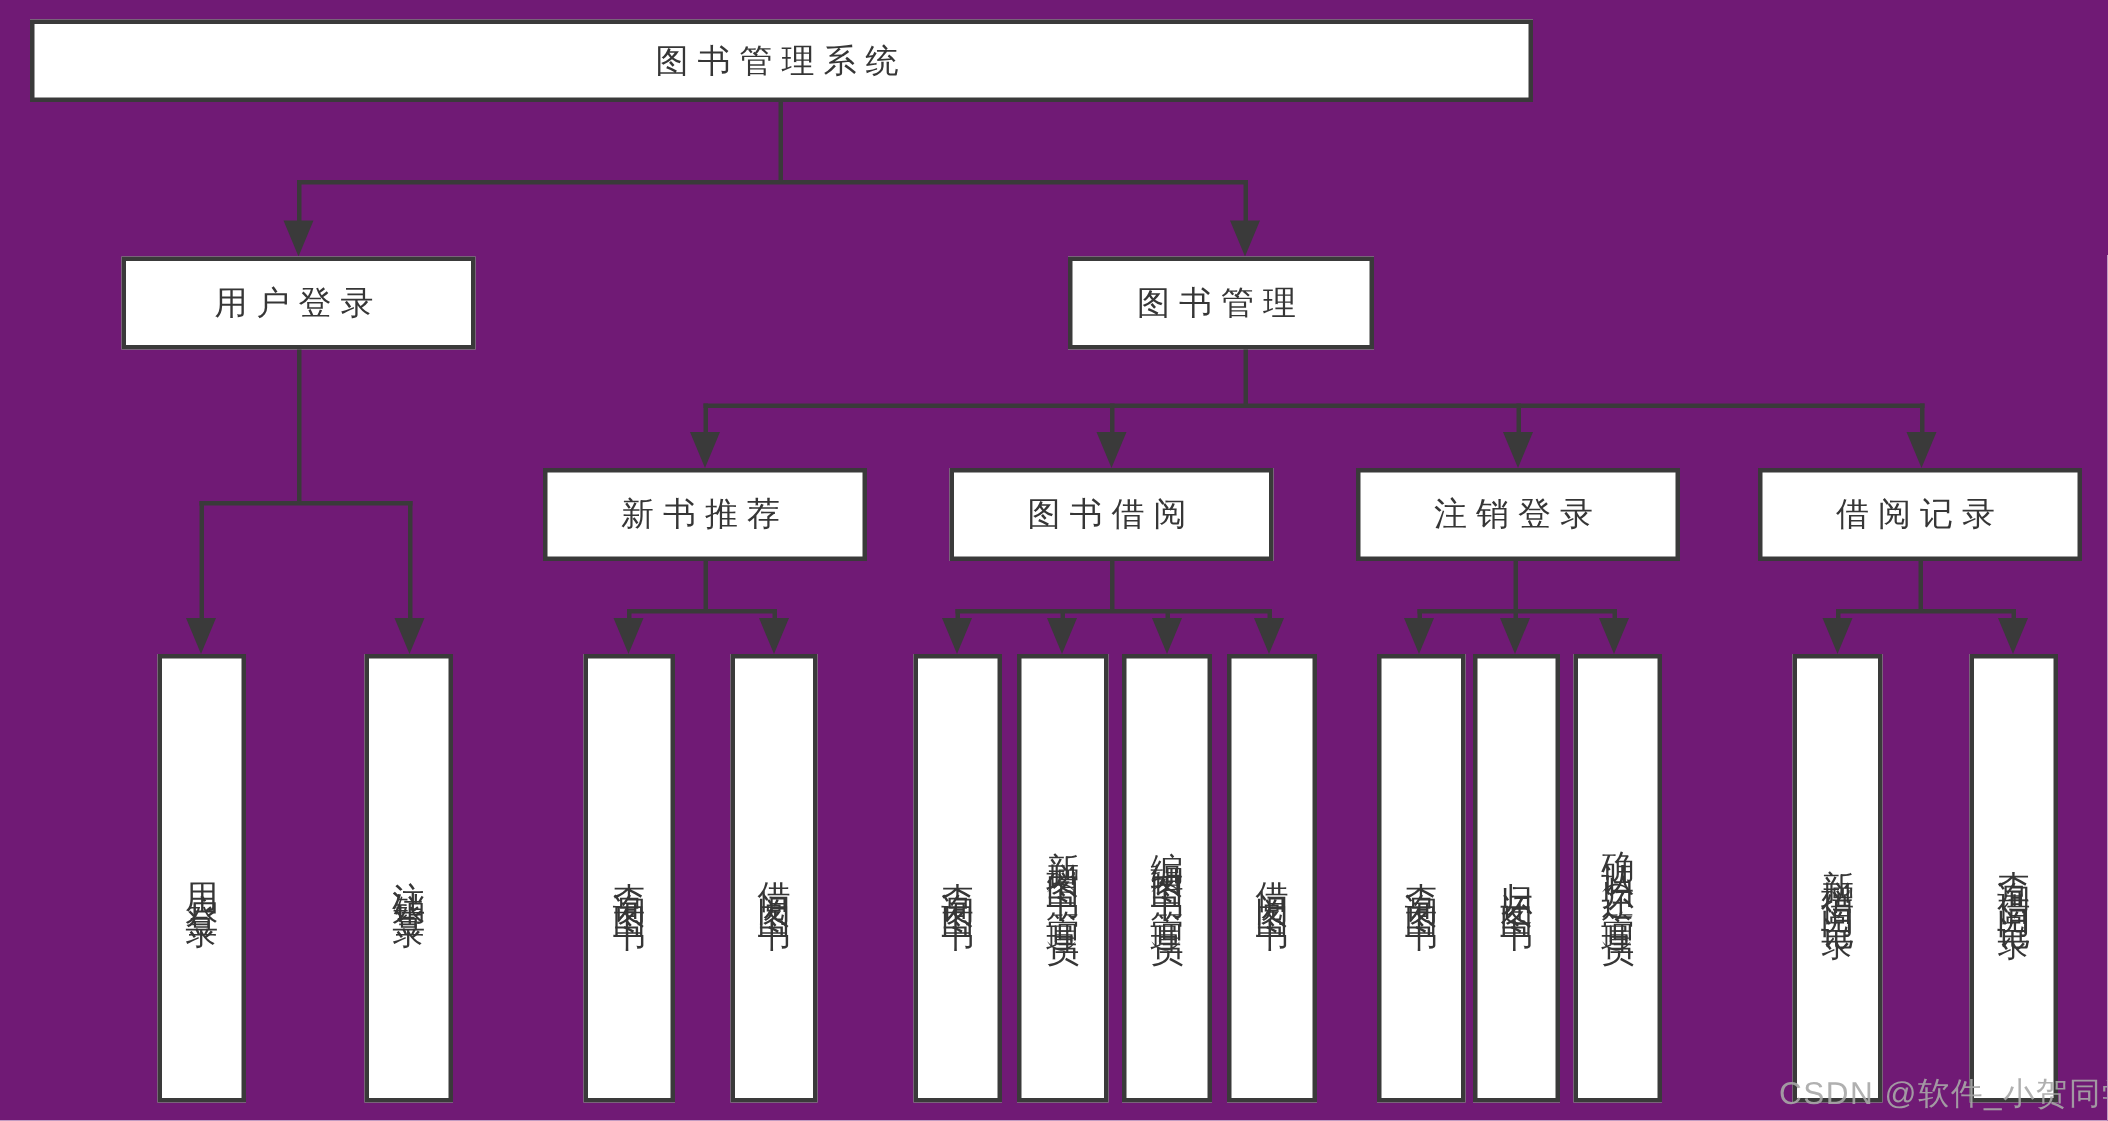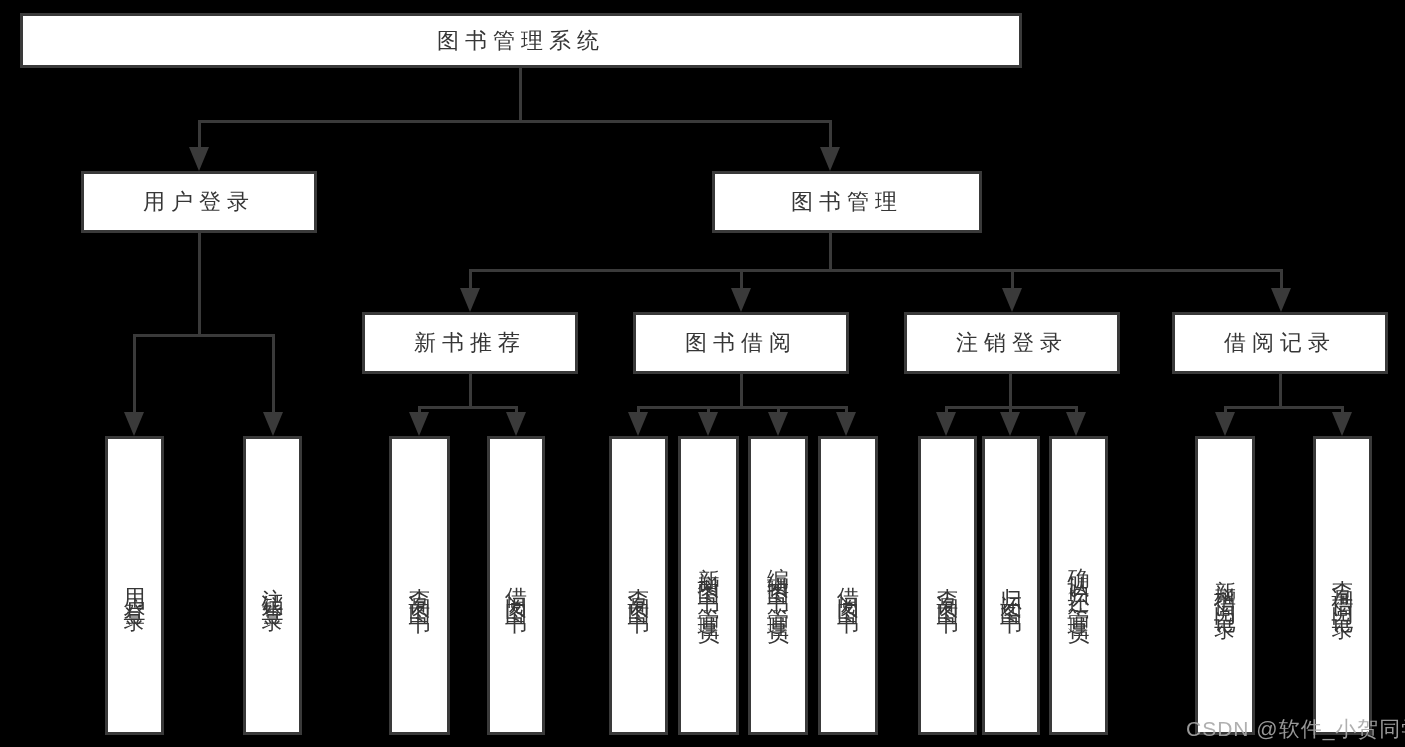--- a/index.html
+++ b/index.html
@@ -1,17 +1,17 @@
 <!DOCTYPE html>
 <html><head>
 <meta charset="utf-8">
 <style>
   html,body{margin:0;padding:0;background:#ffffff;}
   .stage{
-    position:relative;width:1405px;height:747px;background:#000000;overflow:hidden;
+    position:relative;width:1405px;height:747px;background:#701a75;overflow:hidden;
     font-family:"Liberation Sans",sans-serif;color:#333333;
   }
   .box{
     position:absolute;box-sizing:border-box;border:3px solid #3a3a3a;background:#ffffff;
     display:flex;align-items:center;justify-content:center;
     font-size:22px;letter-spacing:6px;white-space:nowrap;color:#363636;
   }
   .vbox{
     writing-mode:vertical-rl;text-orientation:mixed;
     letter-spacing:8px;line-height:1;white-space:normal;font-size:22px;
@@ -39,21 +39,21 @@
   <div class="vl" style="left:519px;top:68px;width:3px;height:54px;"></div>
   <div class="hl" style="left:198px;top:120px;width:634px;height:3px;"></div>
   <div class="vl" style="left:198px;top:120px;width:3px;height:32px;"></div>
   <div class="vl" style="left:829px;top:120px;width:3px;height:32px;"></div>
   <div class="ar" style="left:189px;top:147px;"></div>
   <div class="ar" style="left:820px;top:147px;"></div>
 
   <div class="box" style="left:81px;top:171px;width:236px;height:62px;">
     <span>用户登录</span>
   </div>
-  <div class="box" style="left:712px;top:171px;width:270px;height:62px;">
+  <div class="box" style="left:712px;top:171px;width:204px;height:62px;">
     <span>图书管理</span>
   </div>
 
   <div class="vl" style="left:198px;top:233px;width:3px;height:103px;"></div>
   <div class="hl" style="left:133px;top:334px;width:142px;height:3px;"></div>
   <div class="vl" style="left:133px;top:334px;width:3px;height:84px;"></div>
   <div class="vl" style="left:272px;top:334px;width:3px;height:84px;"></div>
   <div class="ar" style="left:124px;top:412px;"></div>
   <div class="ar" style="left:263px;top:412px;"></div>
 

